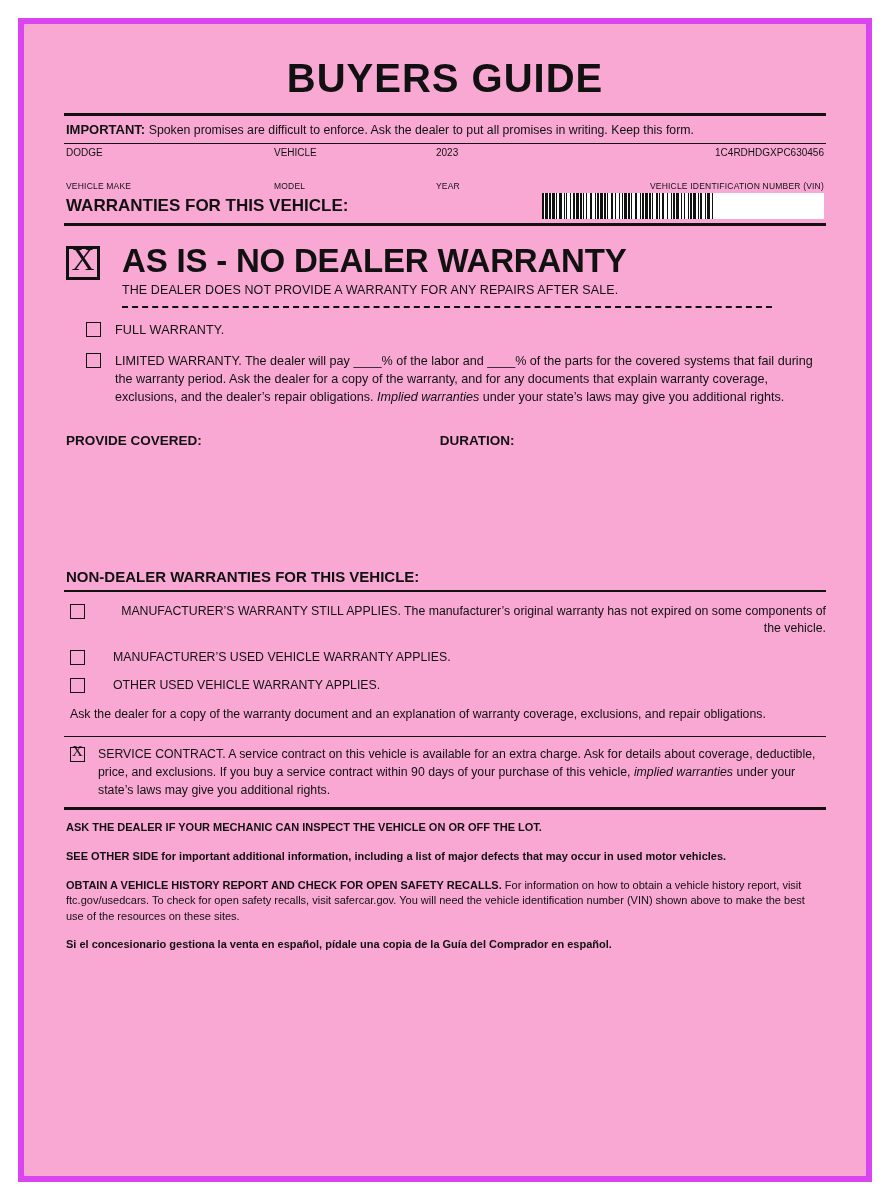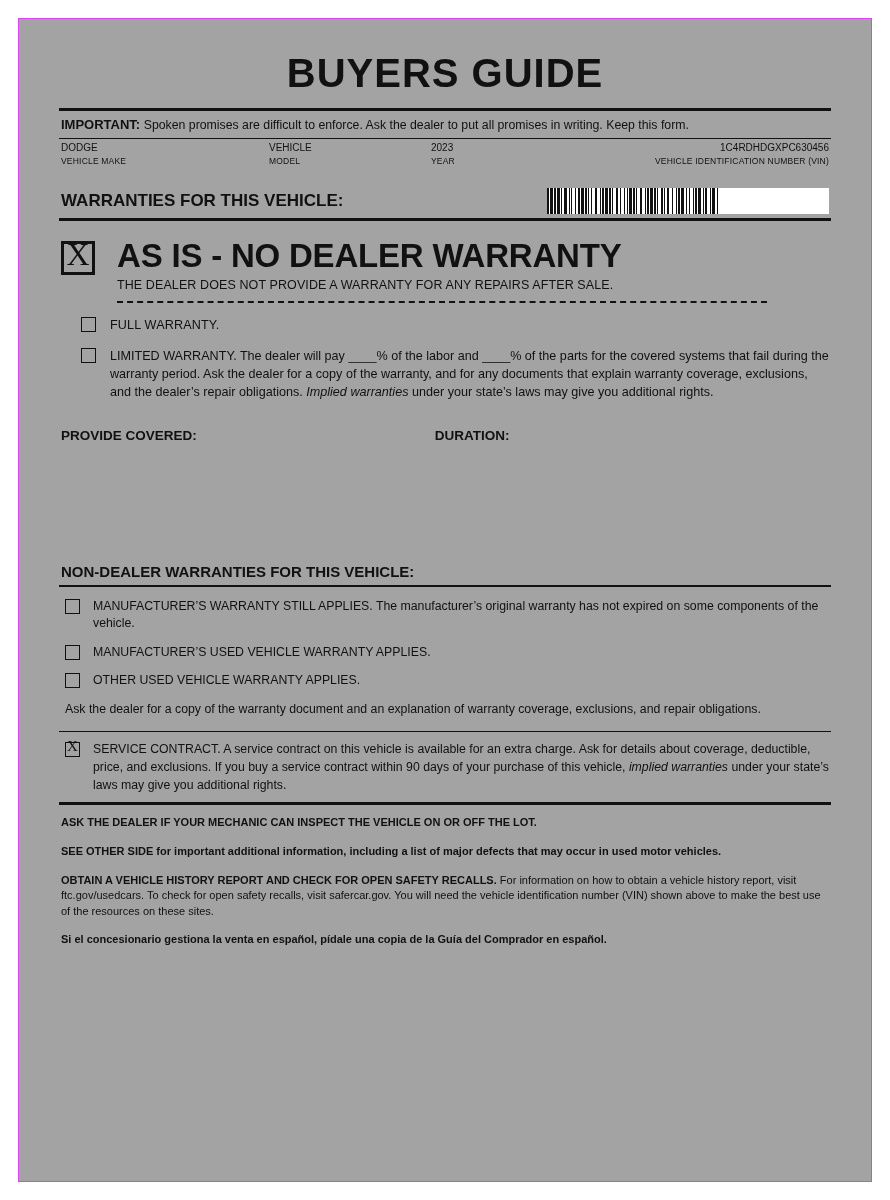--- a/index.html
+++ b/index.html
@@ -18,22 +18,22 @@
     position: relative;
     width: 890px;
     height: 1200px;
     background: #ffffff;
     padding: 18px 18px;
   }
   .sheet {
     position: relative;
     width: 100%;
     height: 100%;
-    border: 1px solid #d946ef;
-    background: #a3a3a3;
+    border: 6px solid #d946ef;
+    background: #f9a8d4;
     padding: 22px 40px 11px 40px;
   }
 
   
   .title {
     text-align: center;
     font-size: 40px;
     font-weight: bold;
     letter-spacing: 1px;
     color: #111;
@@ -63,21 +63,21 @@
   .vf { position: absolute; }
   .vf .val {
     font-size: 10px;
     color: #111;
     white-space: nowrap;
   }
   .vf .lab {
     font-size: 8.5px;
     color: #111;
     letter-spacing: .2px;
-    margin-top: 3px;
+    margin-top: 23px;
     white-space: nowrap;
   }
   .vf-make { left: 2px; top: 0; }
   .vf-model { left: 210px; top: 0; }
   .vf-year { left: 372px; top: 0; }
   .vf-vin { right: 2px; top: 0; text-align: right; }
   .vf-vin .val, .vf-vin .lab { text-align: right; }
 
   
   .war-head-wrap {
@@ -211,24 +211,25 @@
     color: #111;
     padding: 0 0 5px 2px;
   }
   .nd-row {
     display: flex;
     align-items: flex-start;
     margin-top: 11px;
     padding-left: 6px;
   }
   .nd-text {
-    margin-left: 13px;
+    margin-left: 28px;
     font-size: 12.3px;
     color: #111;
     line-height: 1.42;
+    text-align: right;
   }
   .note-para {
     font-size: 12.3px;
     color: #111;
     line-height: 1.42;
     padding-left: 6px;
     margin-top: 12px;
   }
 
   .sc-row {

